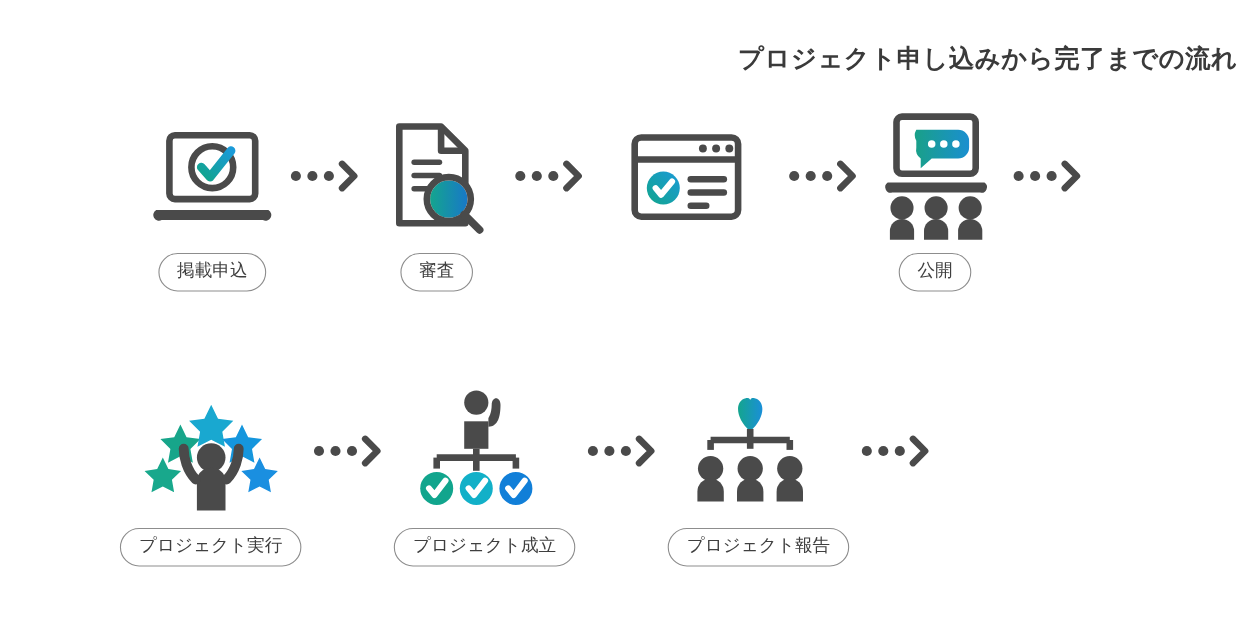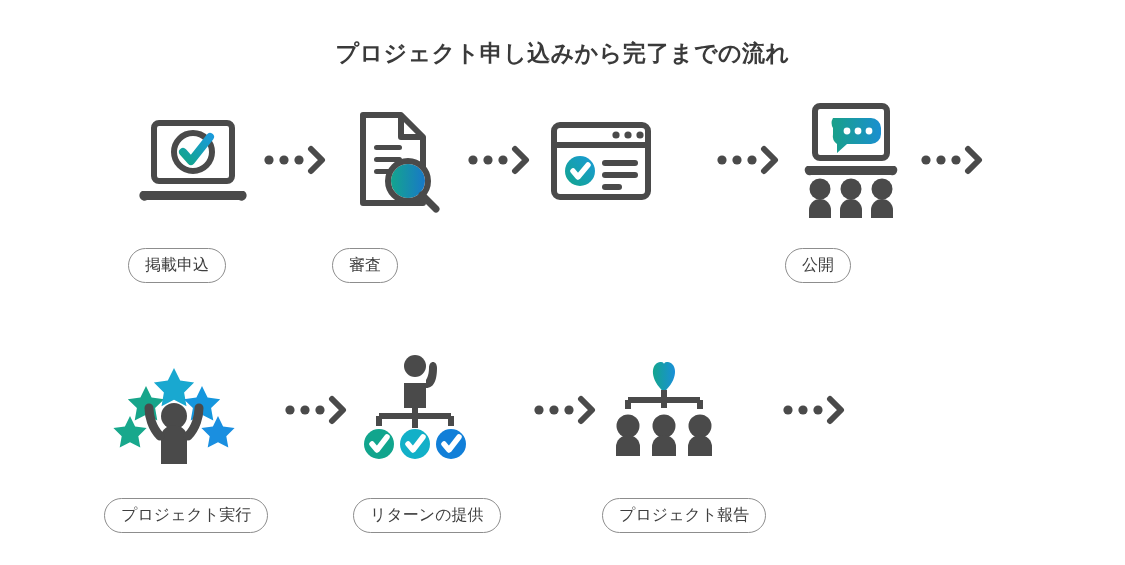--- a/index.html
+++ b/index.html
@@ -12,44 +12,43 @@
     height: 565px;
     position: relative;
     font-family: "Liberation Sans", "DejaVu Sans", sans-serif;
     overflow: hidden;
   }
   .flow-title {
     position: absolute;
     top: 38px;
     left: 0;
     width: 1125px;
-    text-align: center;
+    text-align: right;
     font-size: 23px;
     font-weight: bold;
     color: #3a3a3a;
     letter-spacing: 0.5px;
   }
   .flow-row {
     position: absolute;
     left: 0;
     width: 1125px;
     display: flex;
     flex-direction: row;
     align-items: flex-start;
     justify-content: flex-start;
   }
   #row-1 { top: 100px; padding-left: 128px; }
   #row-2 { top: 350px; padding-left: 104px; }
 
   .step {
     display: flex;
     flex-direction: column;
-    align-items: flex-start;
+    align-items: center;
     width: 130px;
-    gap: 18px;
   }
   .step-icon {
     height: 120px;
     display: flex;
     align-items: center;
     justify-content: center;
   }
   .step-label {
     margin-top: 10px;
     border: 1.6px solid #8d8d8d;
@@ -256,21 +255,21 @@
         <g>
           <circle cx="26" cy="94" r="15" fill="#11a58d"></circle>
           <path d="M19 94 L24 100 L34 87" fill="none" stroke="#ffffff" stroke-width="5.5" stroke-linecap="round" stroke-linejoin="round"></path>
           <circle cx="62" cy="94" r="15" fill="#12b0c8"></circle>
           <path d="M55 94 L60 100 L70 87" fill="none" stroke="#ffffff" stroke-width="5.5" stroke-linecap="round" stroke-linejoin="round"></path>
           <circle cx="98" cy="94" r="15" fill="#117fd8"></circle>
           <path d="M91 94 L96 100 L106 87" fill="none" stroke="#ffffff" stroke-width="5.5" stroke-linecap="round" stroke-linejoin="round"></path>
         </g>
       </svg>
     </div>
-    <div class="step-label">リターンの提供</div>
+    <div class="step-label">プロジェクト成立</div>
   </div>
 
   <div class="arrow">
     <svg width="62" height="30" viewBox="0 0 62 30">
       <circle cx="5" cy="15" r="4.6" fill="#4a4a4a"></circle>
       <circle cx="20" cy="15" r="4.6" fill="#4a4a4a"></circle>
       <circle cx="35" cy="15" r="4.6" fill="#4a4a4a"></circle>
       <path d="M47 4 L58 15 L47 26" fill="none" stroke="#4a4a4a" stroke-width="6" stroke-linecap="round" stroke-linejoin="round"></path>
     </svg>
   </div>

